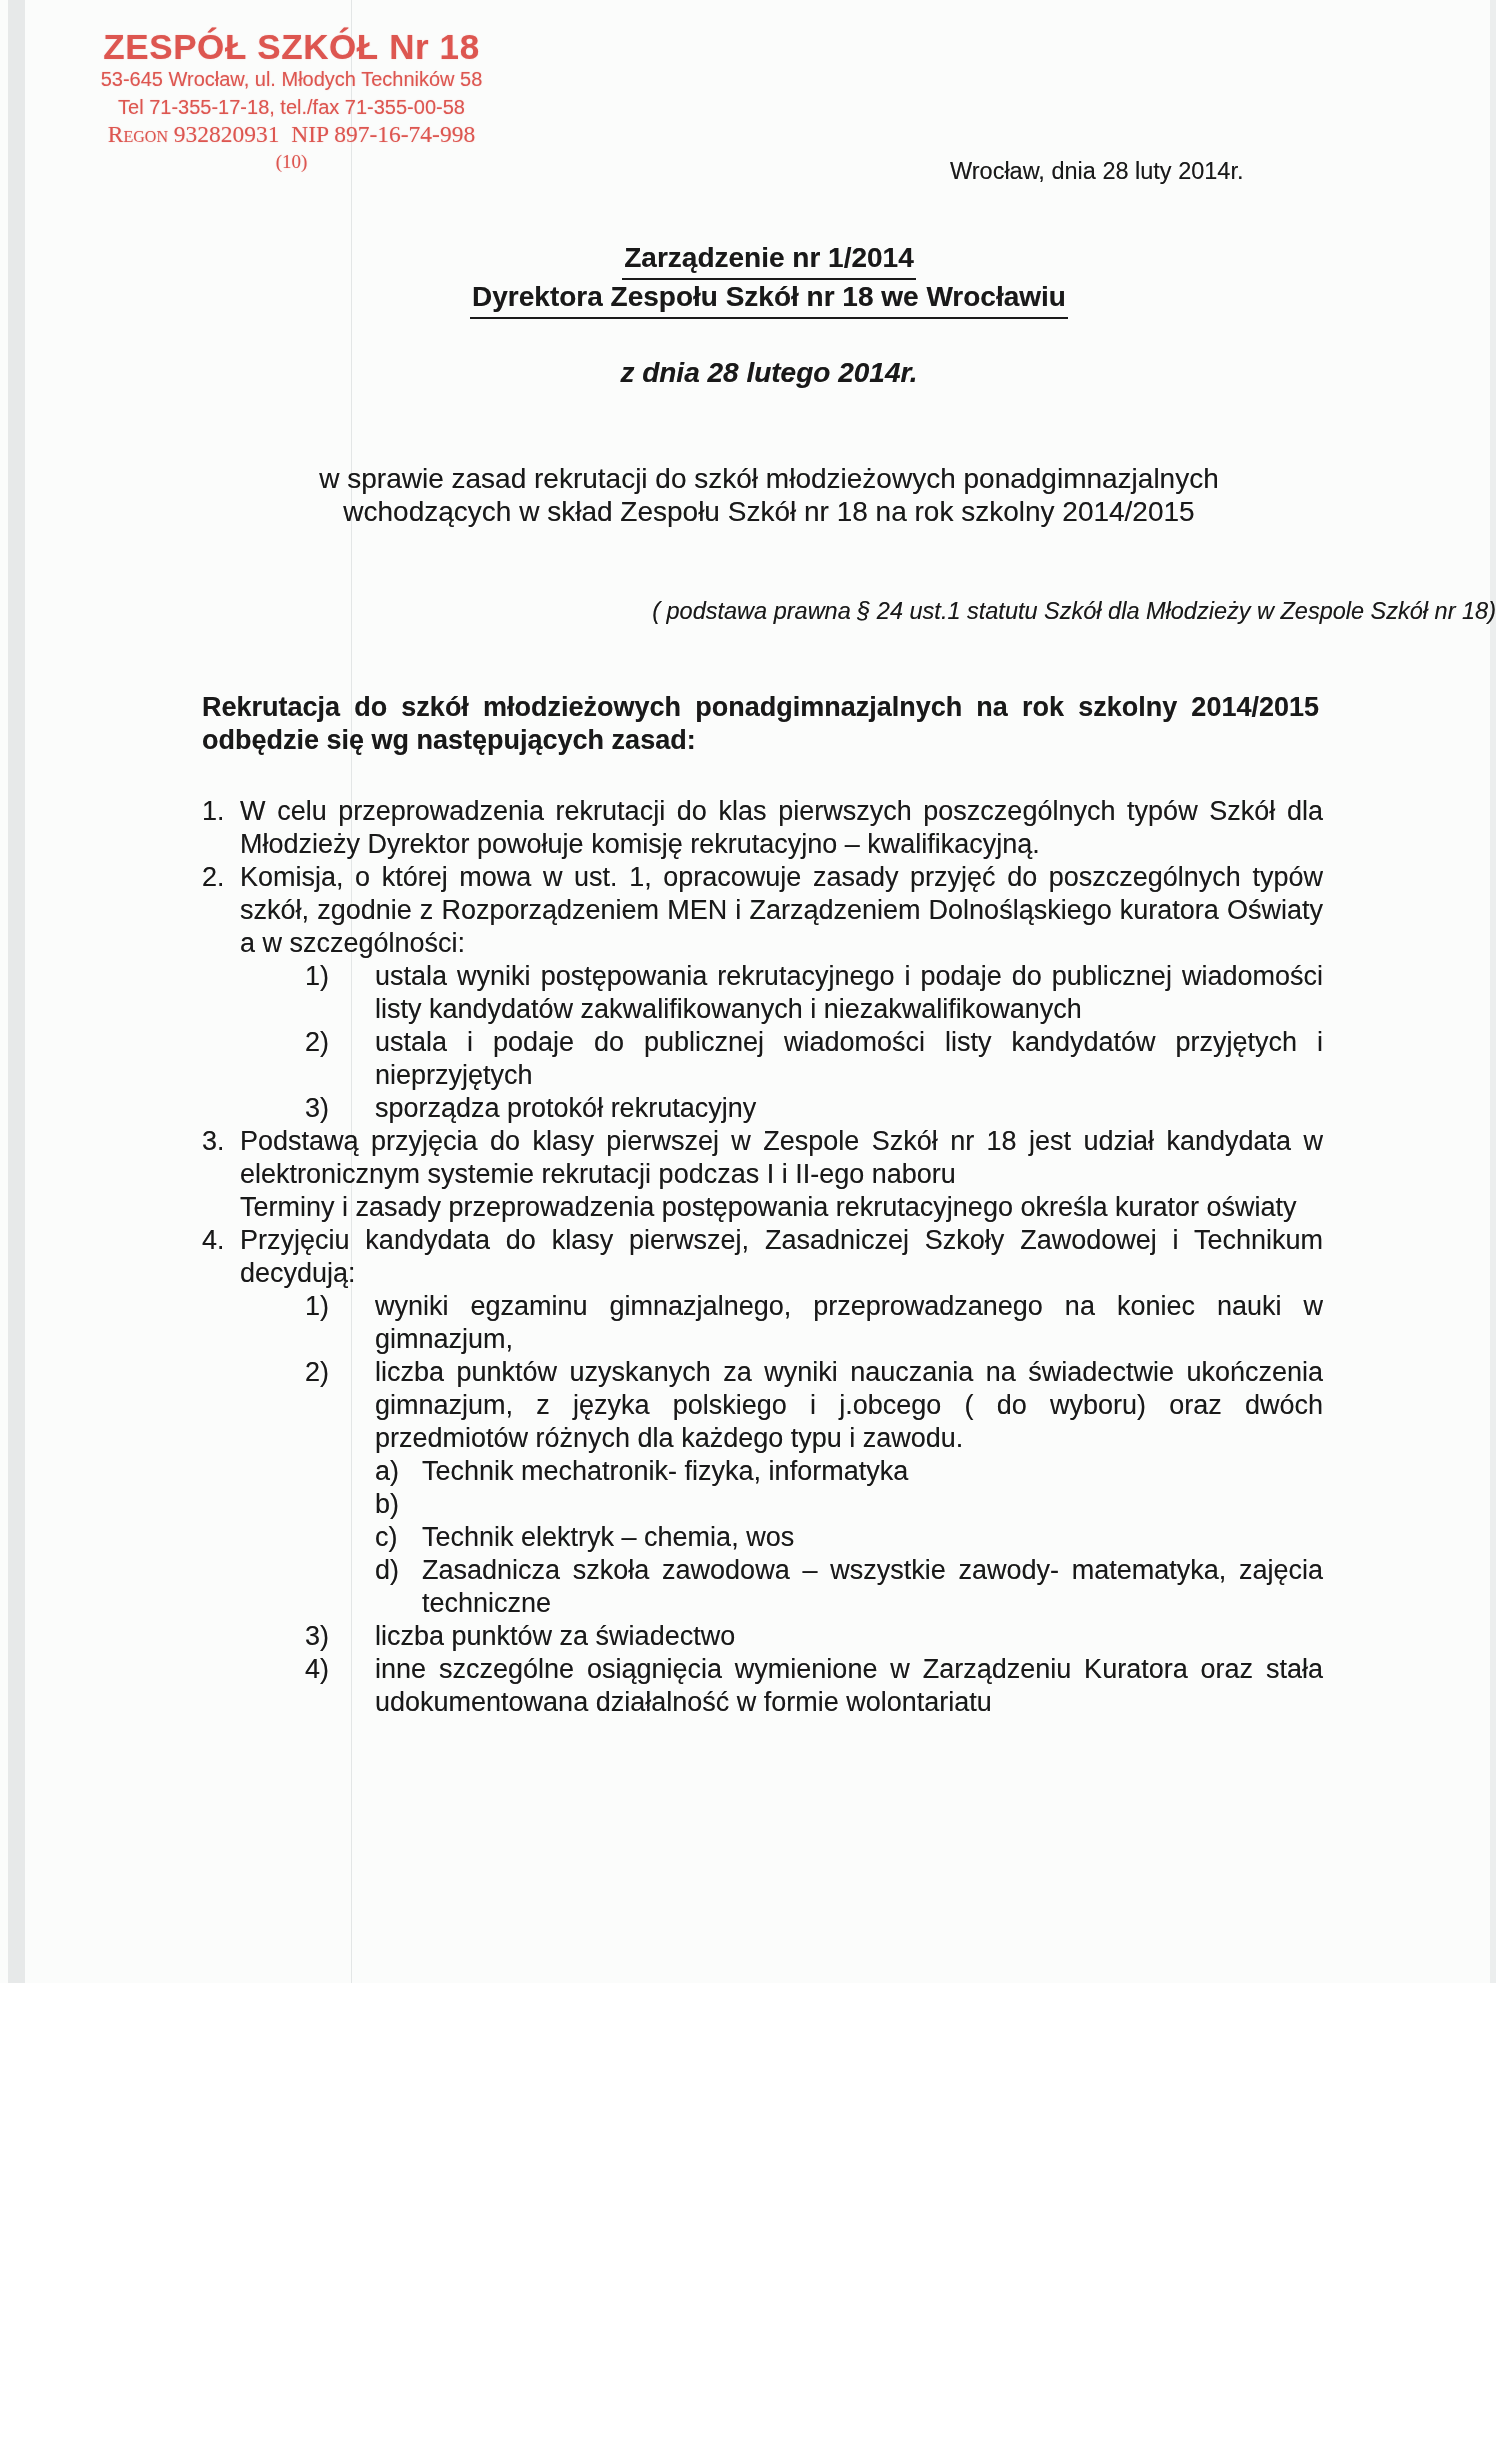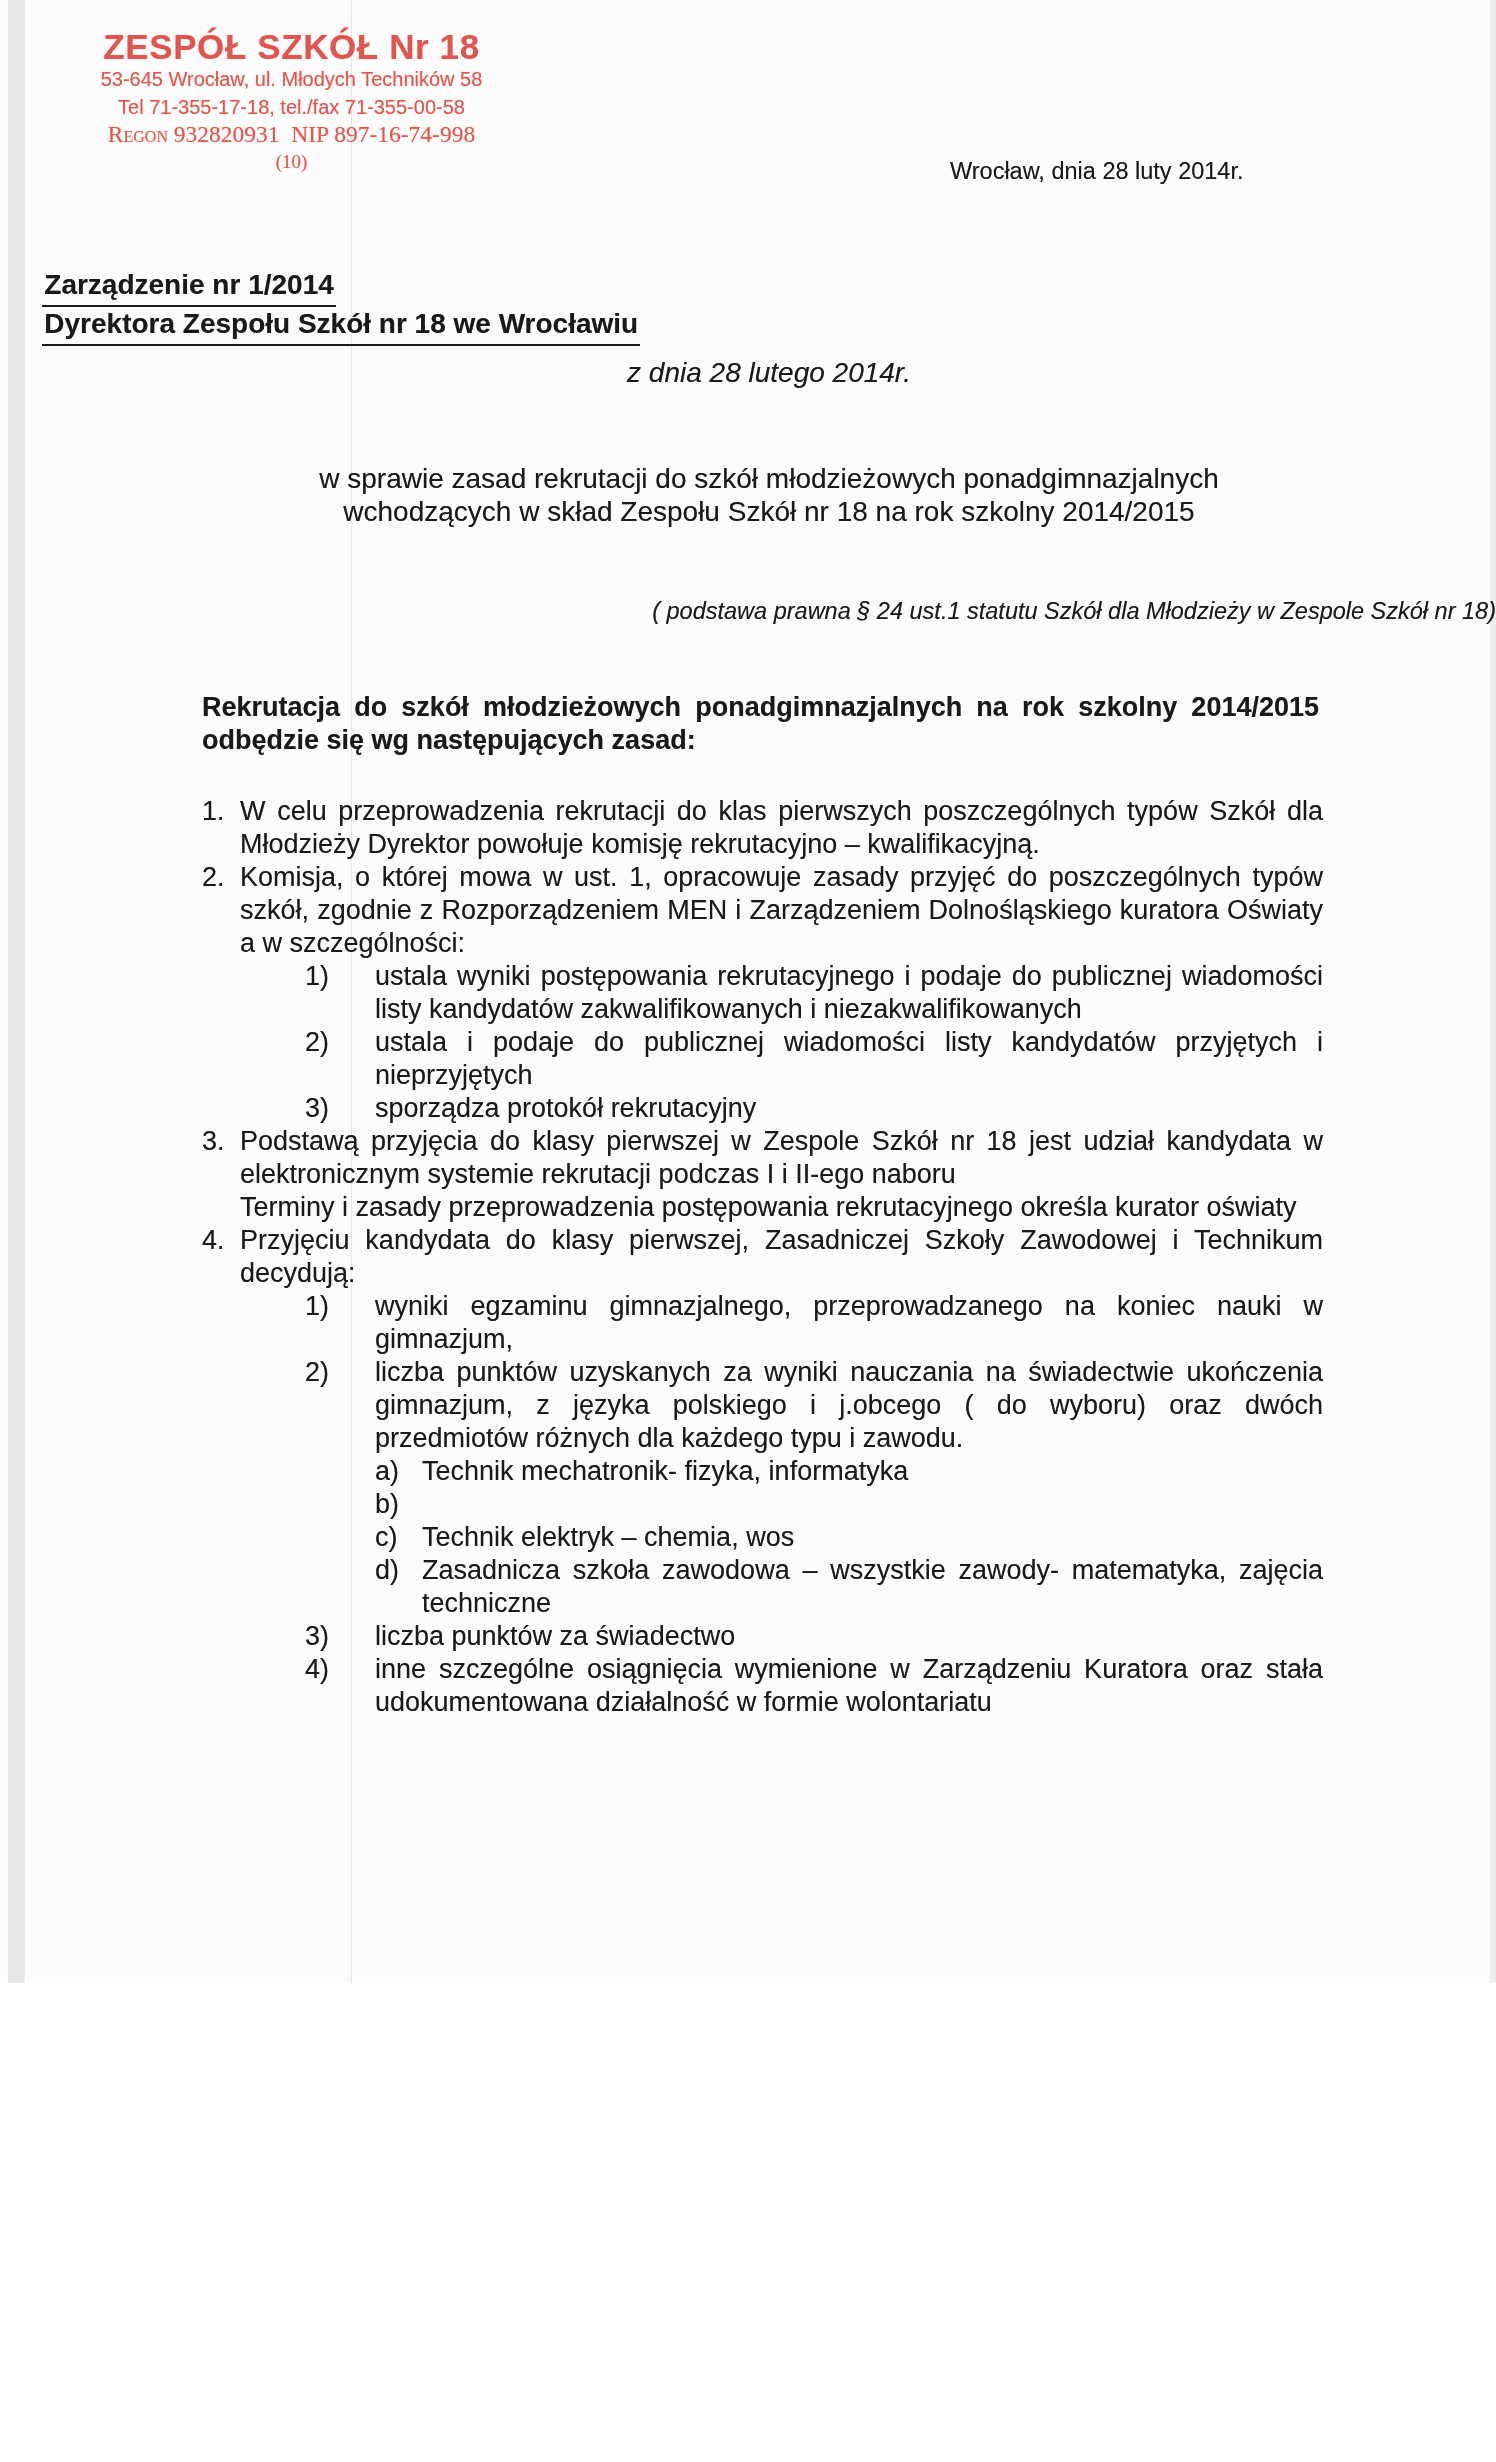--- a/index.html
+++ b/index.html
@@ -36,29 +36,29 @@
   .stamp .l2{font-size:20px;line-height:27.6px;white-space:nowrap;}
   .stamp .l3{font-size:20px;line-height:27.6px;white-space:nowrap;}
   .stamp .l4{font-family:"Liberation Serif",serif;font-variant:small-caps;font-size:23.5px;line-height:27.6px;white-space:nowrap;}
   .stamp .l5{font-family:"Liberation Serif",serif;font-size:19px;line-height:26px;}
 
   .dateline{
     position:absolute;left:926px;top:157px;font-size:23.5px;line-height:28px;white-space:nowrap;margin-left:24px;
   }
 
   .title-block{
-    position:absolute;left:42px;top:268px;width:1454px;
+    position:absolute;left:42px;top:241px;width:1454px;text-align:center;
   }
   .title-block .t{font-size:28px;font-weight:bold;line-height:34px;}
   .title-block .t span{
     display:inline-block;border-bottom:2.3px solid #1a1a1a;padding:0 2.3px 2.9px 2.3px;
   }
   .title-date{
     position:absolute;left:42px;top:356px;width:1454px;text-align:center;
-    font-size:28px;font-weight:normal;font-style:italic;line-height:34px;
+    font-size:28px;font-weight:bold;font-style:italic;line-height:34px;
   }
 
   .subject{
     position:absolute;left:42px;top:462px;width:1454px;text-align:center;
     font-size:28px;font-weight:normal;line-height:33px;
   }
   .legal{
     position:absolute;left:42px;top:597px;width:1454px;text-align:right;
     font-size:23.5px;font-style:italic;line-height:28px;
   }

